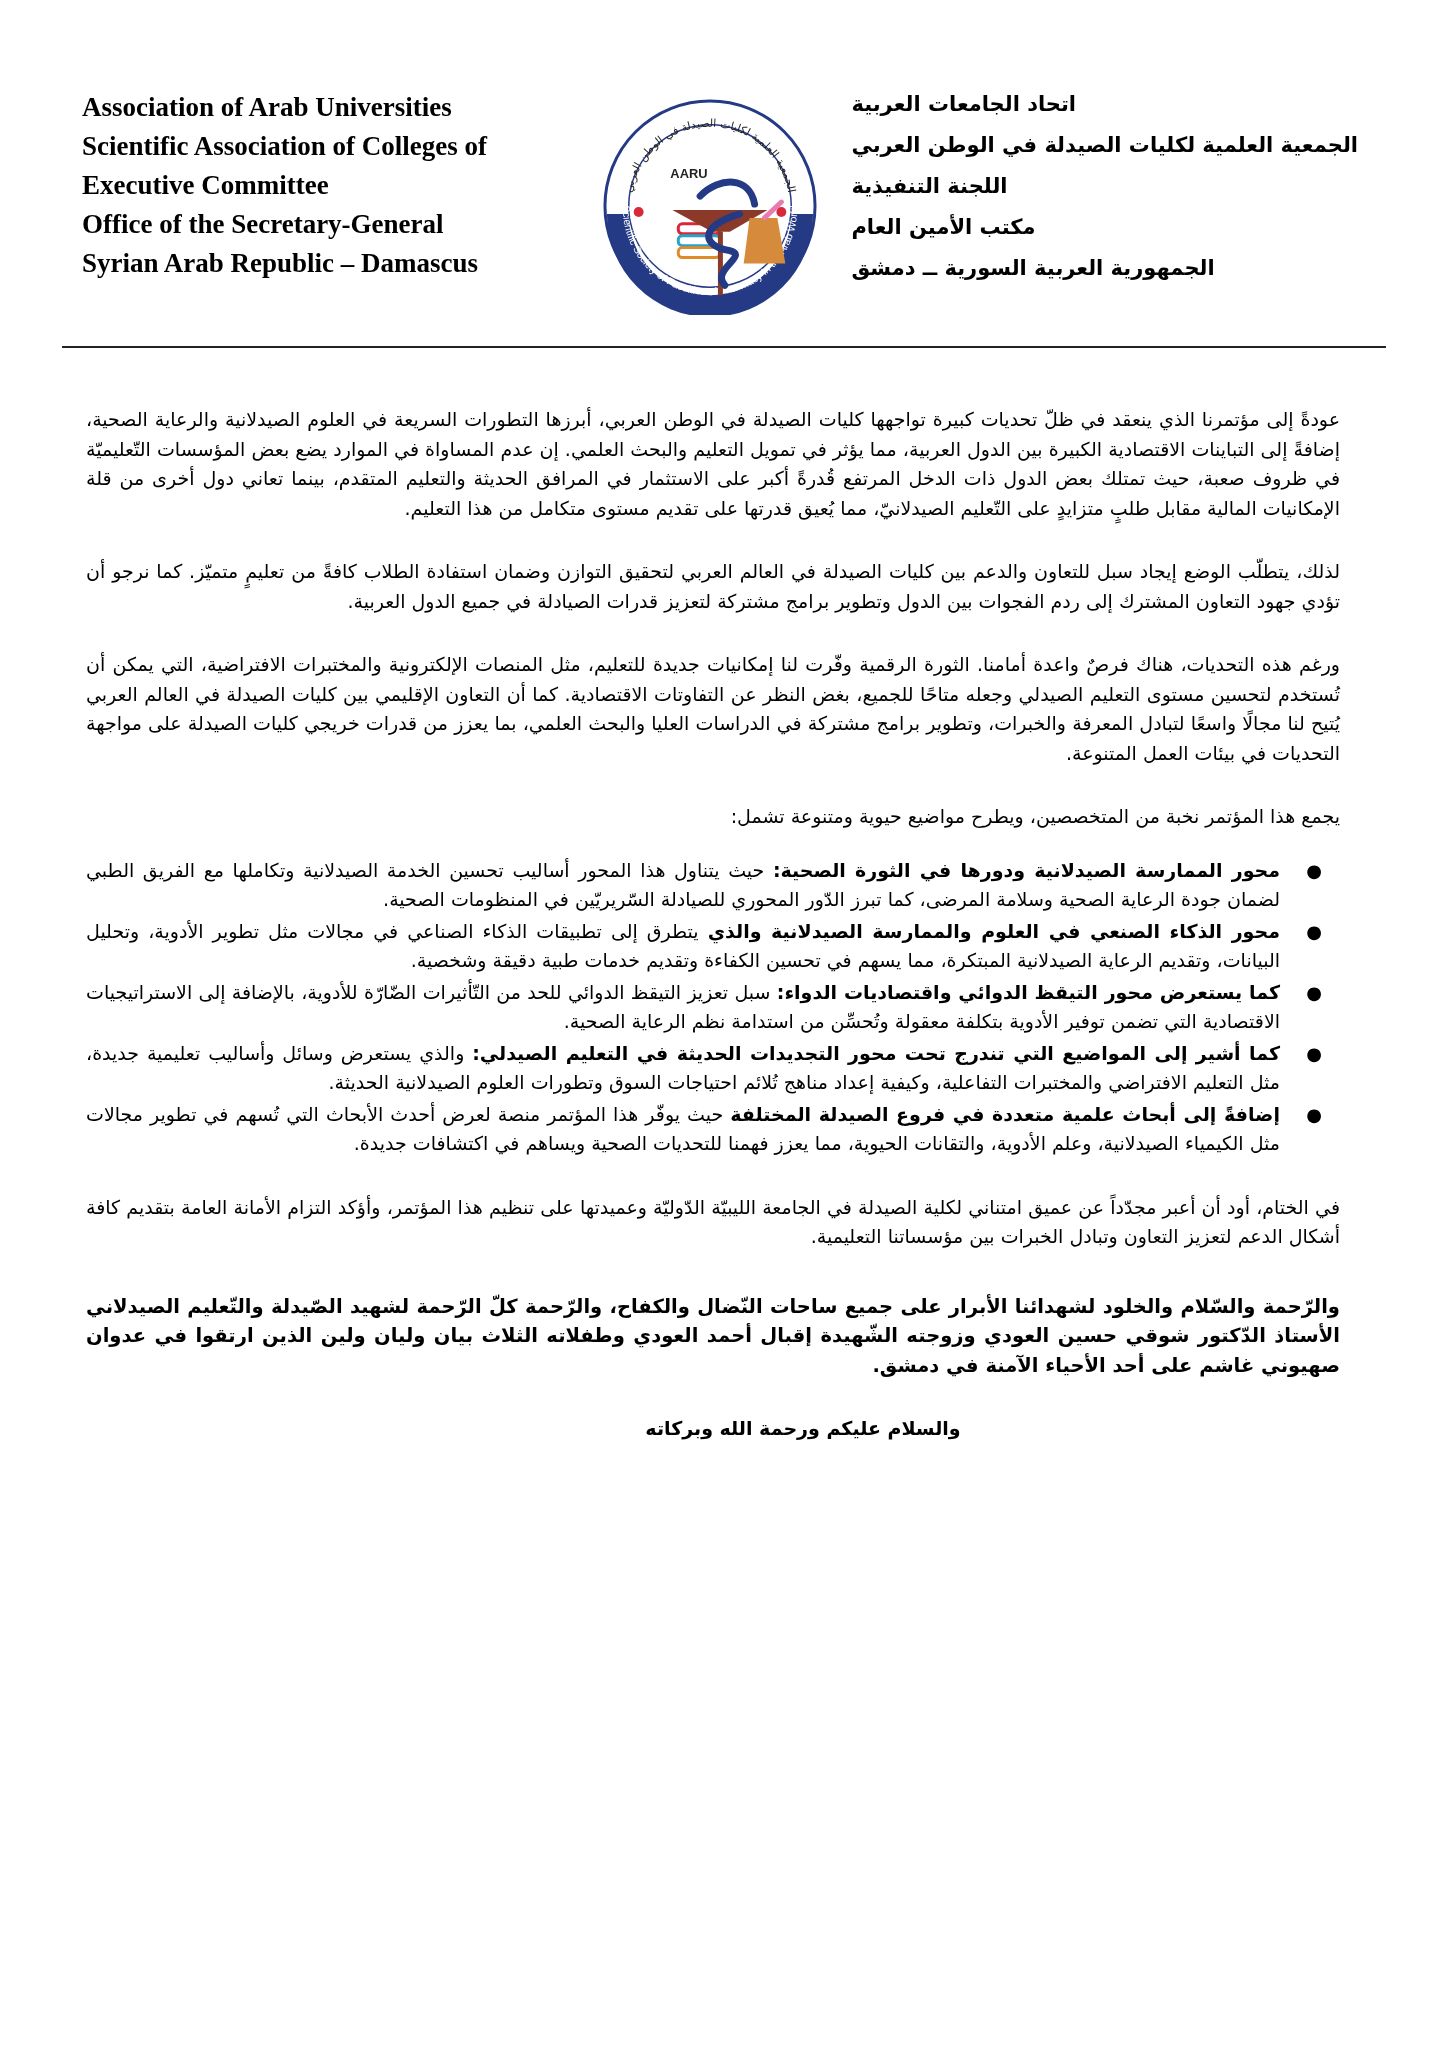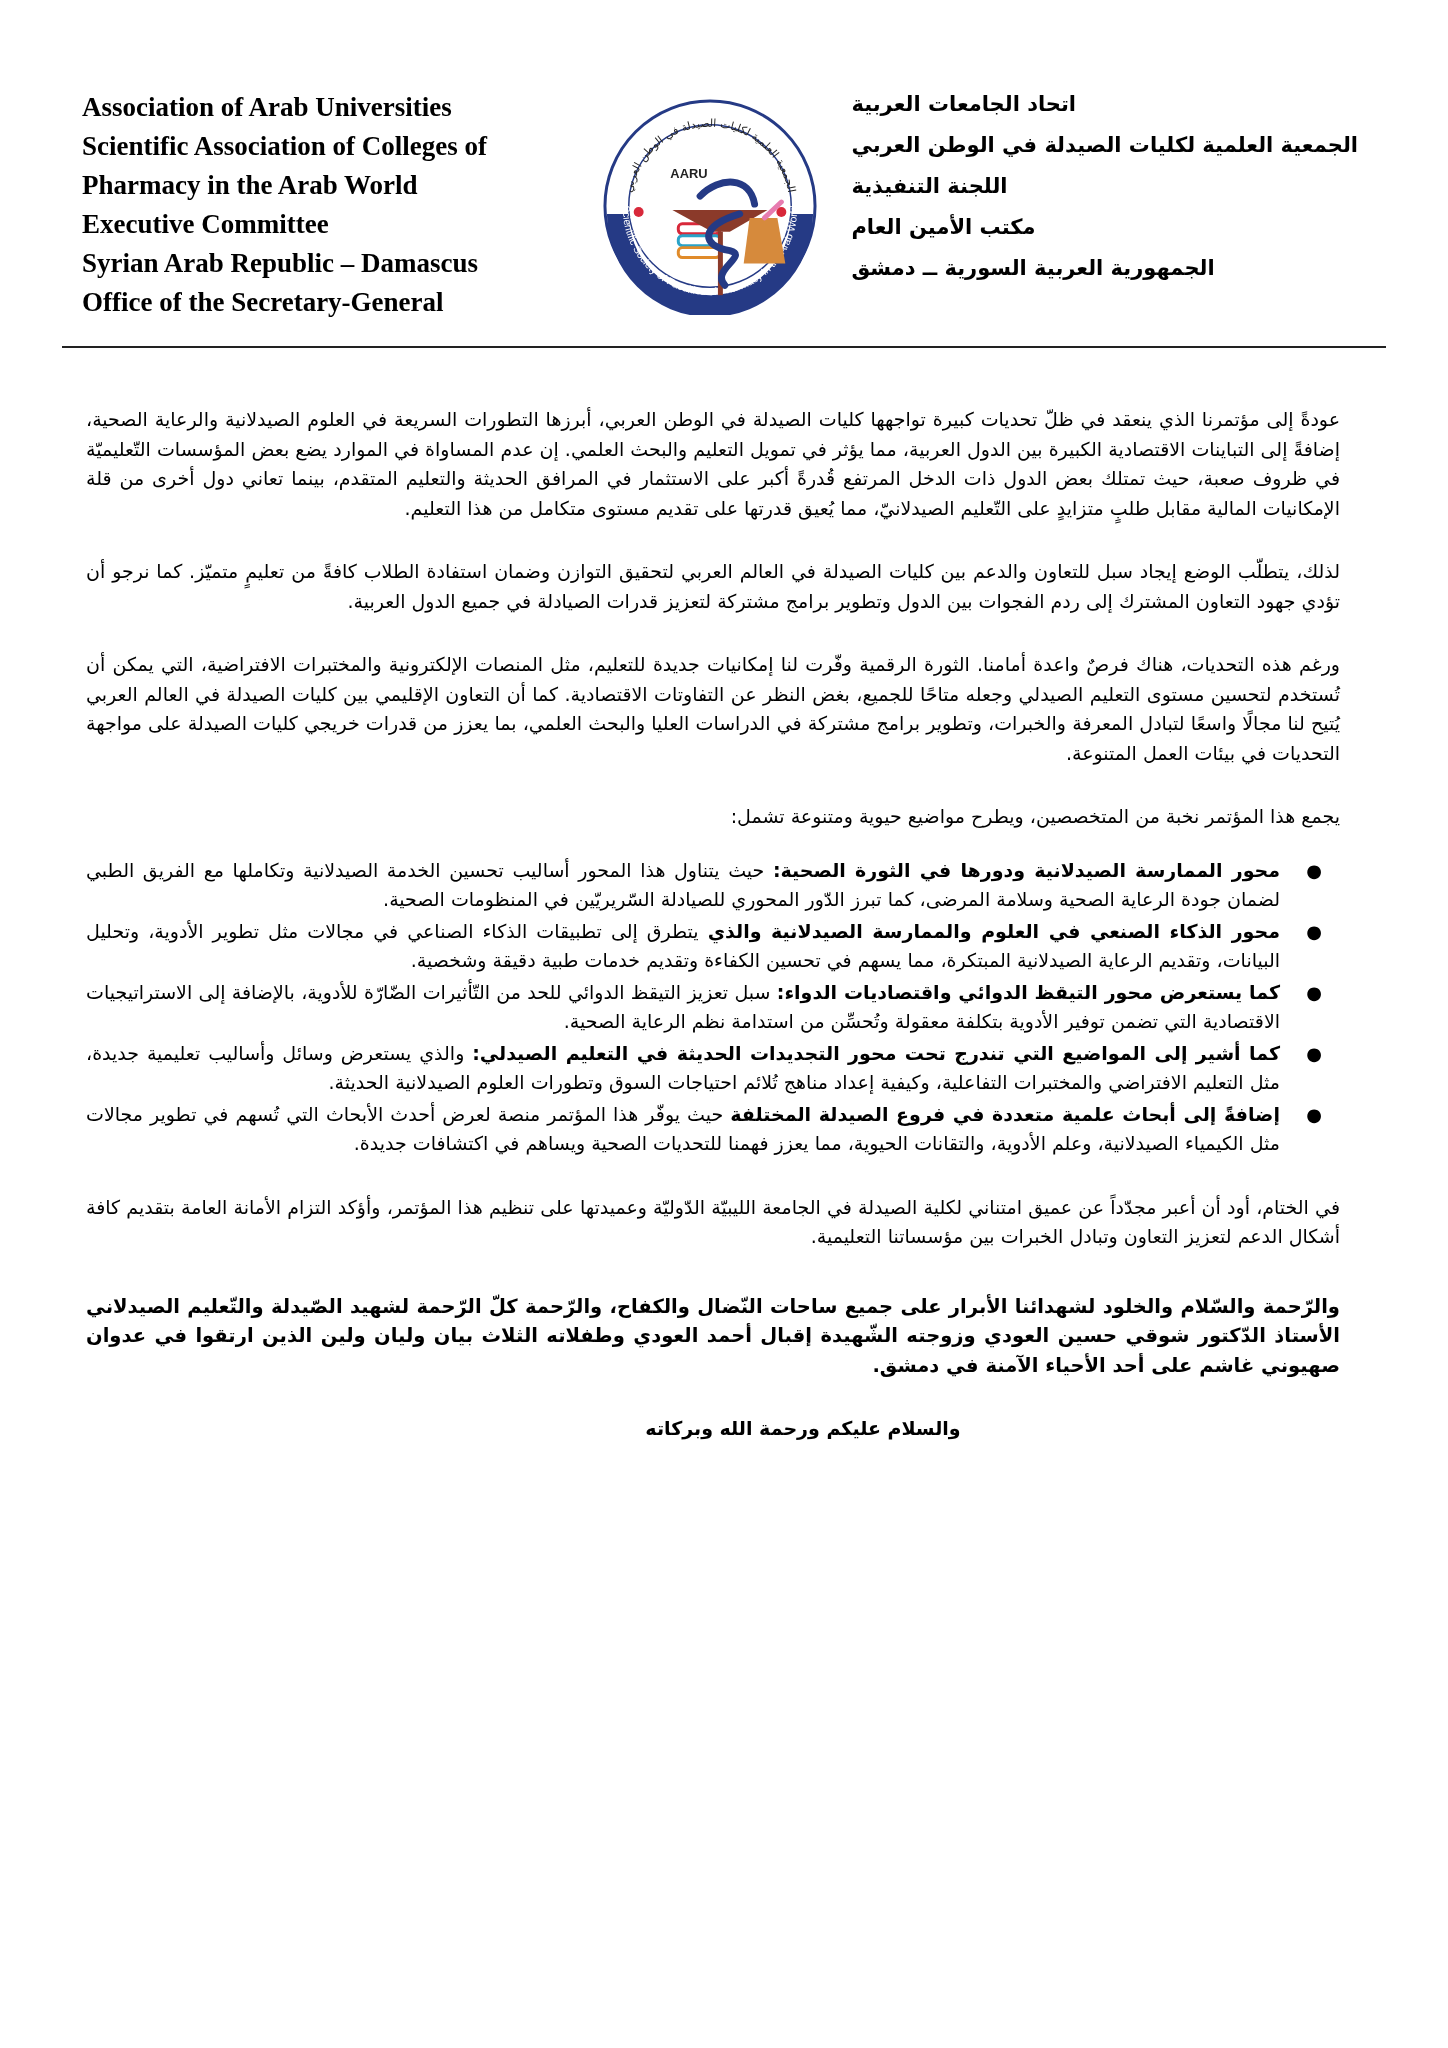--- a/index.html
+++ b/index.html
@@ -22,24 +22,23 @@
     .tribute { margin-top: 68px; font-weight: bold; font-size: 19.5px; line-height: 29.5px; }
     .salute { text-align: center; font-weight: bold; margin-top: 26px; padding-left: 180px; }
   </style>
 </head>
 <body>
 
 <div class="header">
   <div class="en-block">
     <div>Association of Arab Universities</div>
     <div>Scientific Association of Colleges of</div>
-    <div>Pharmacy in the Arab World</div>
     <div>Executive Committee</div>
+    <div>Office of the Secretary-General</div>
     <div>Syrian Arab Republic – Damascus</div>
-    <div>Office of the Secretary-General</div>
   </div>
 
   <svg class="logo" viewBox="0 0 220 220">
     <defs>
       <path id="arcTop" d="M 30 110 A 80 80 0 0 1 190 110"></path>
       <path id="arcBottom" d="M 22 112 A 88 88 0 0 0 198 112"></path>
     </defs>
     <circle cx="110" cy="110" r="106" fill="#ffffff" stroke="#253a85" stroke-width="3"></circle>
     <path d="M 6 118 A 104 104 0 0 0 214 118 L 192 118 A 82 82 0 0 1 28 118 Z" fill="#253a85"></path>
     <circle cx="110" cy="110" r="82" fill="none" stroke="#253a85" stroke-width="1.5"></circle>

